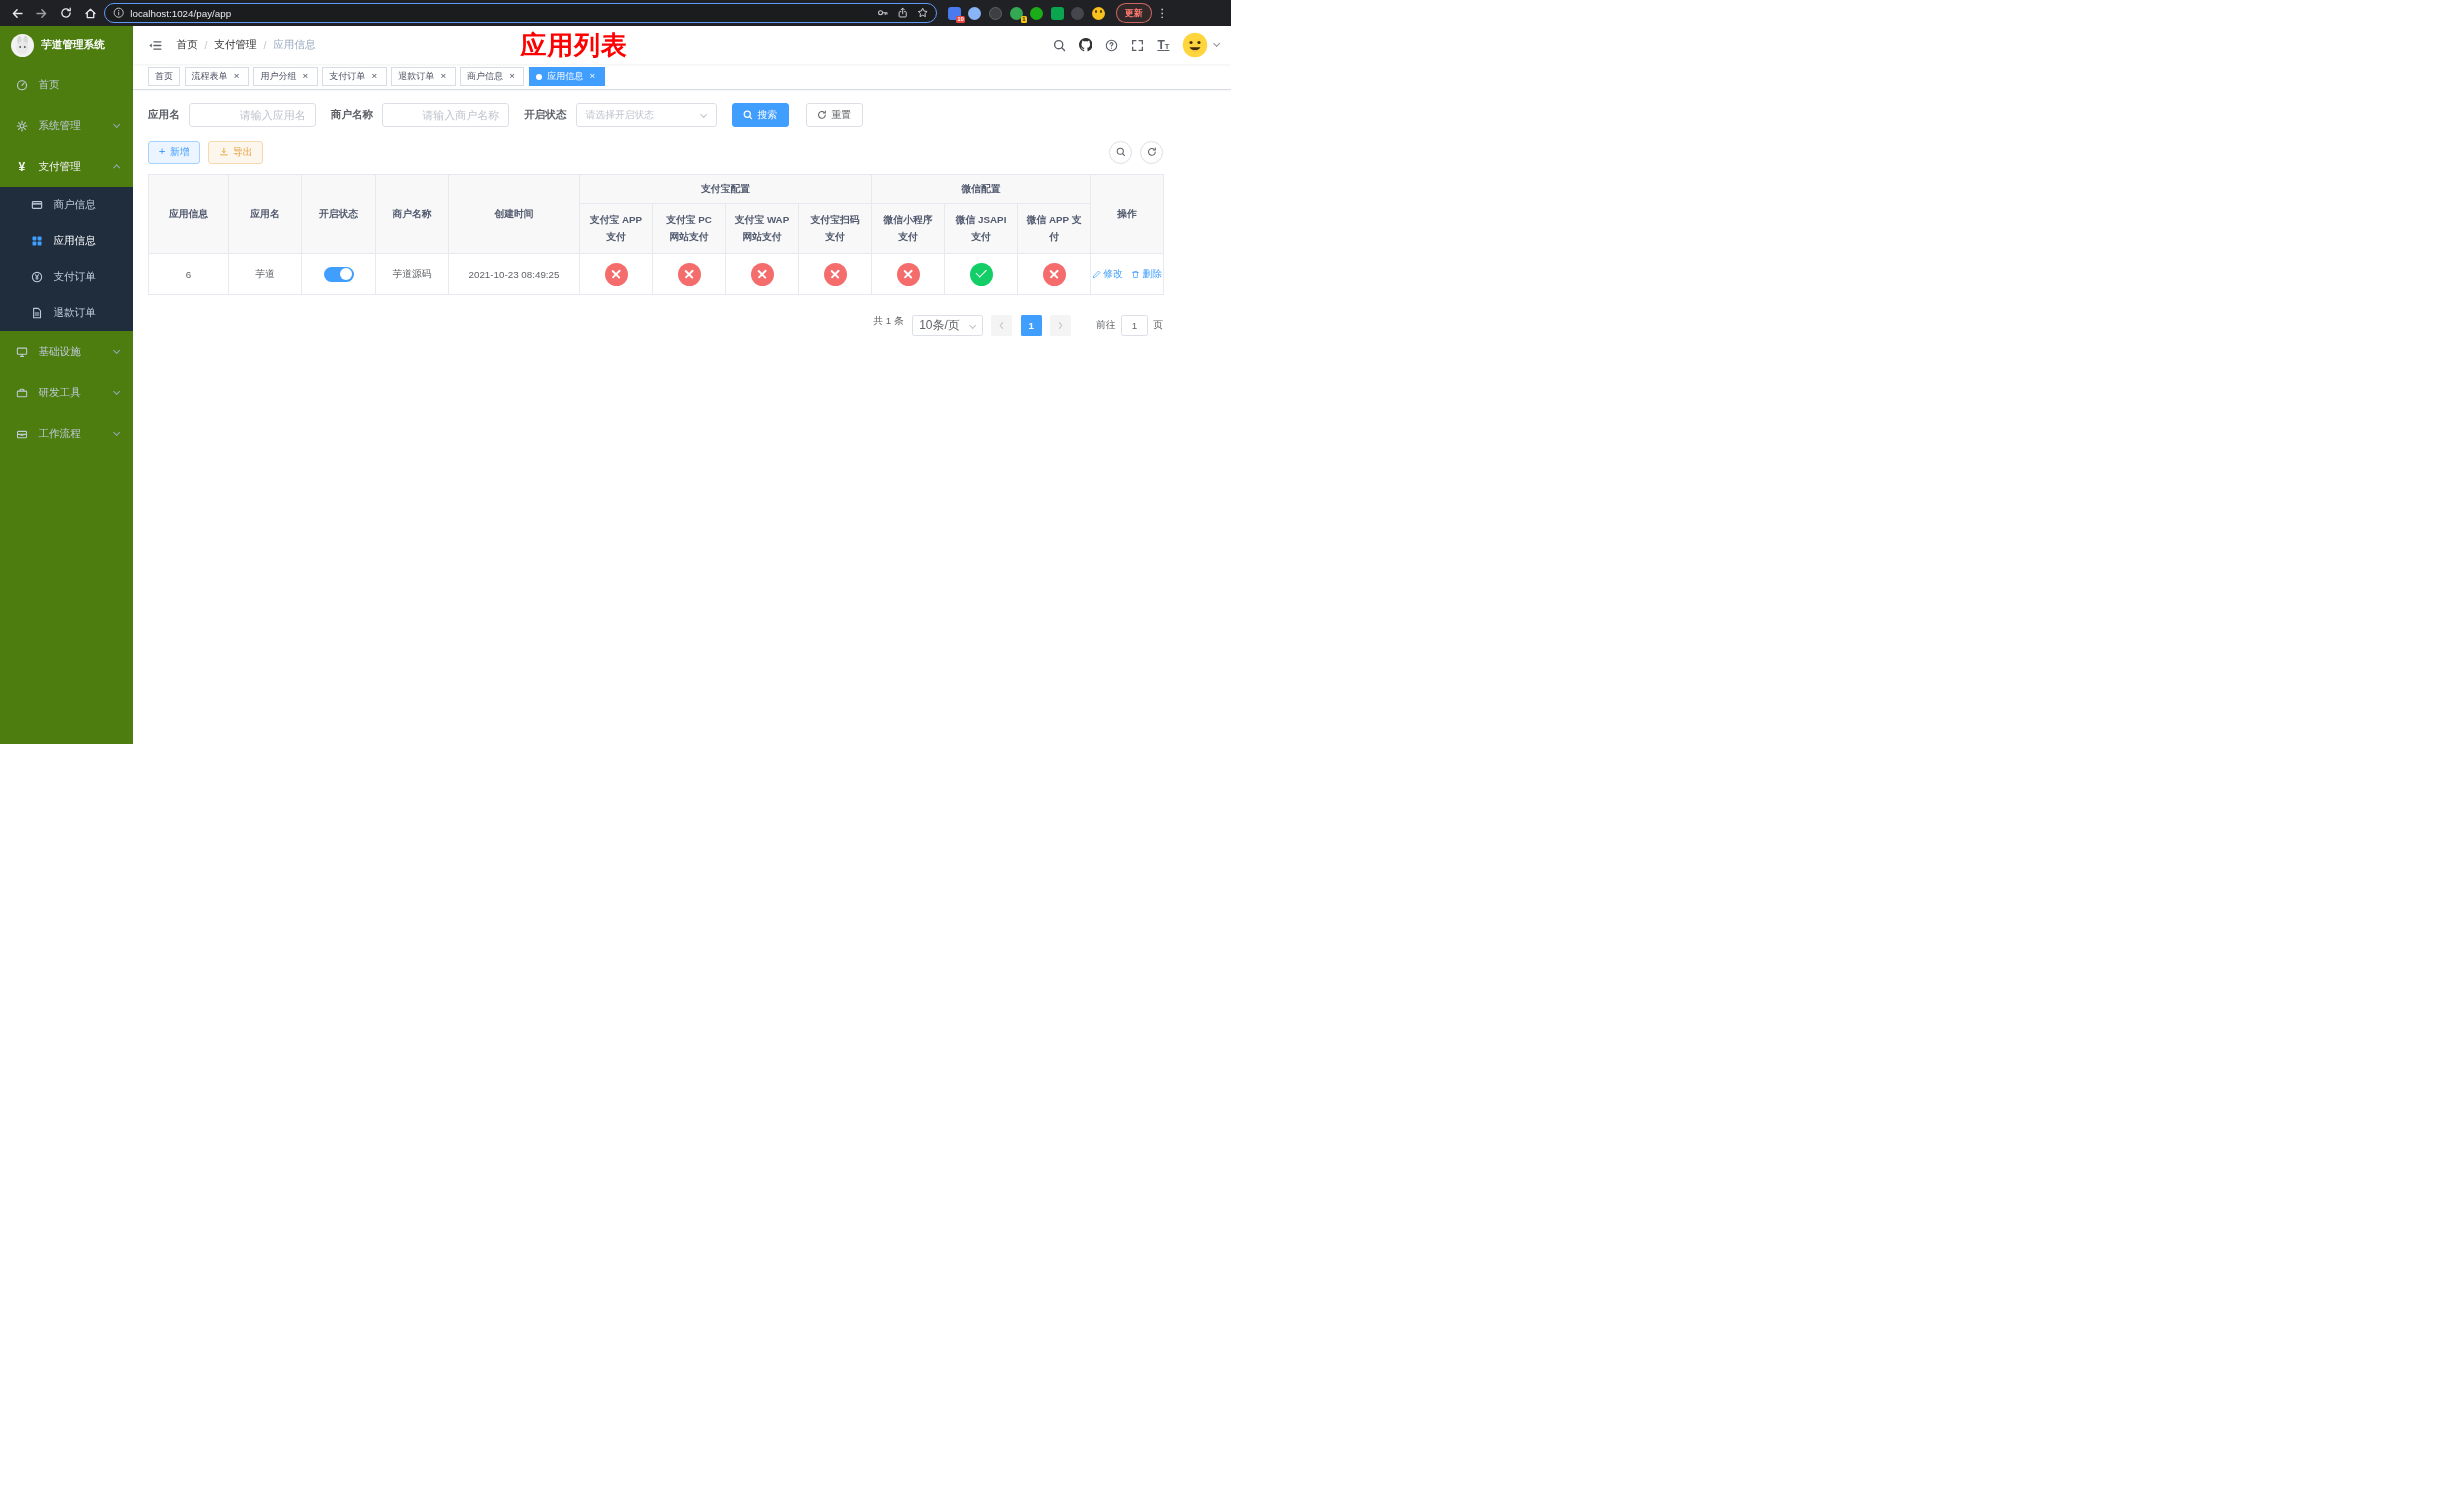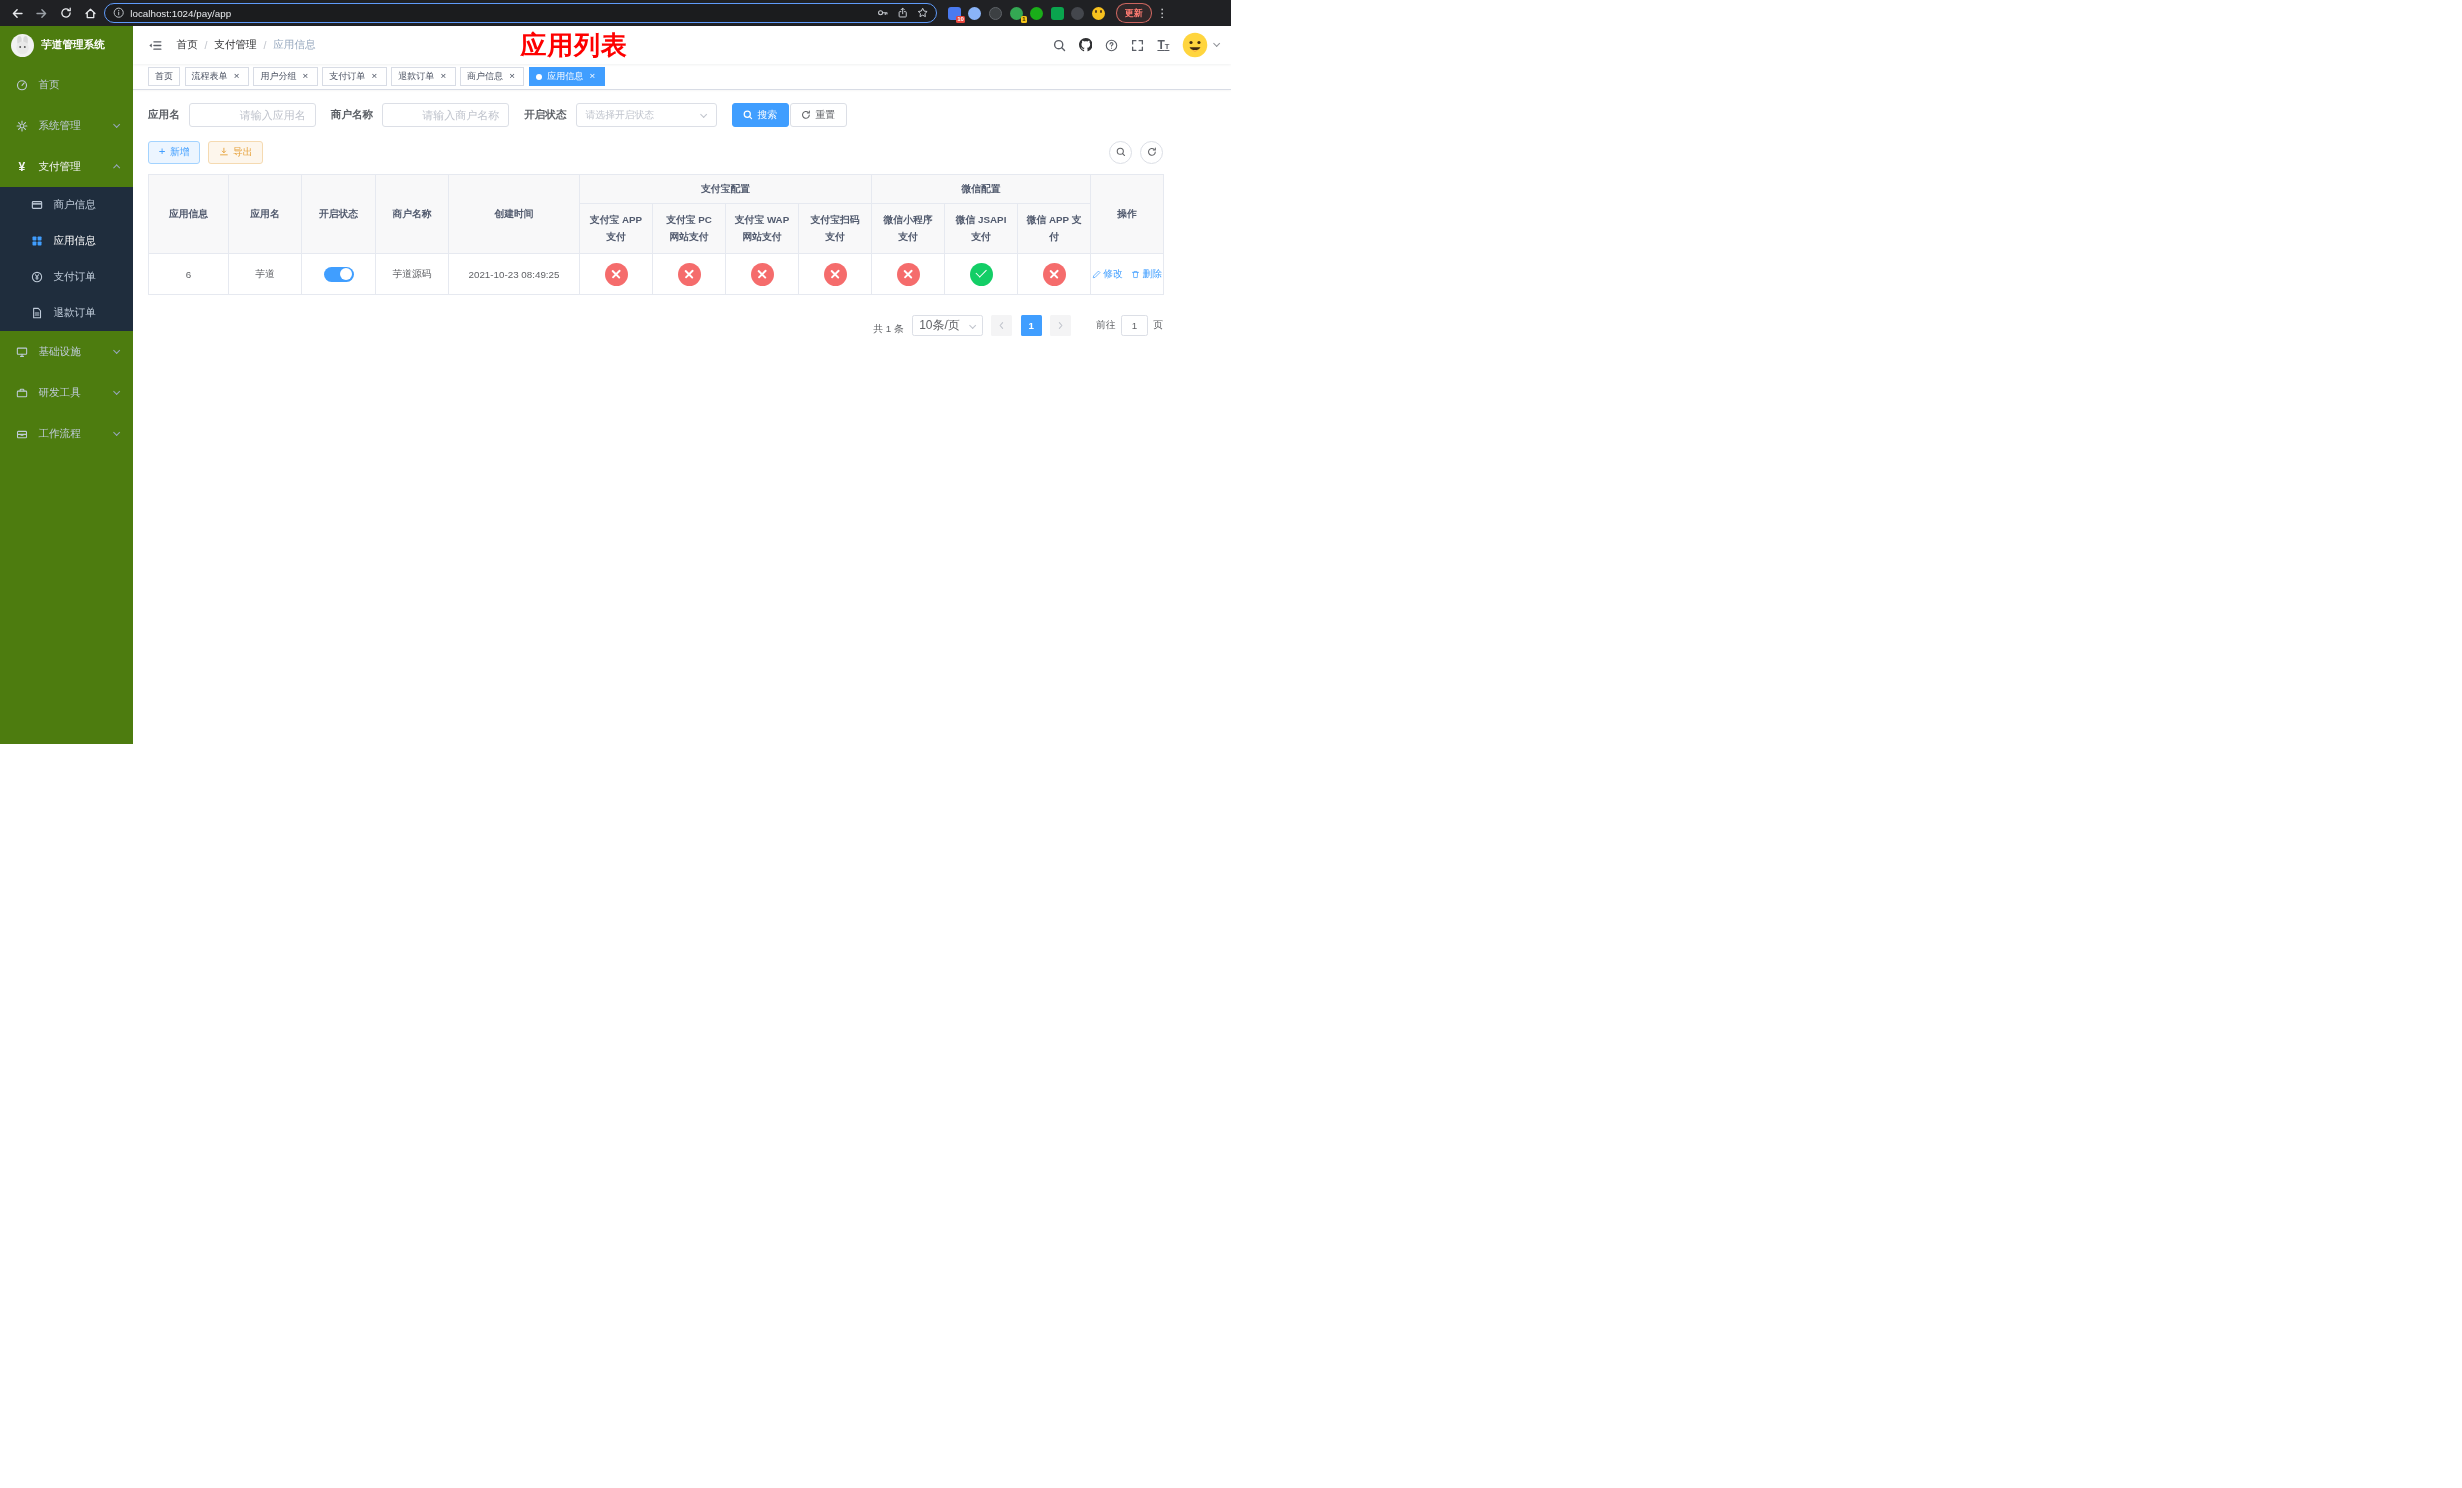--- a/index.html
+++ b/index.html
@@ -81,21 +81,21 @@
   .page { padding: 13px 15px; flex: 1 1 auto; }
   .filters { display: flex; align-items: center; }
   .f-item { display: flex; align-items: center; margin-right: 15px; }
   .f-item label { font-size: 10.6px; font-weight: 700; color: #5c6066; margin-right: 9px; white-space: nowrap; }
   .inp { width: 127px; height: 24px; border: 0.8px solid #dcdfe6; border-radius: 3px; padding: 0 9px; font-size: 11px; color: #606266; background: #fff; text-align: right; }
   .inp::placeholder { color: #bfc3cc; }
   .sel { width: 141px; height: 24px; border: 0.8px solid #dcdfe6; border-radius: 3px; padding: 0 19.7px 0 9px; font-size: 9.8px; color: #bfc3cc; background: #fff; display: flex; align-items: center; position: relative; cursor: pointer; }
   .sel .chev { position: absolute; right: 9px; top: 8.3px; border-color: #c0c4cc; }
   .btn { height: 24px; display: inline-flex; align-items: center; gap: 4.5px; padding: 0 10.6px; border-radius: 3px; font-size: 9.8px; cursor: pointer; border: 0.8px solid #dcdfe6; background: #fff; color: #606266; white-space: nowrap; }
   .btn.primary { background: #409eff; border-color: #409eff; color: #fff; }
-  .btn.reset { margin-left: 1px; }
+  .btn.reset { margin-left: 17px; }
 
   .toolbar { display: flex; align-items: center; margin-top: 13.6px; width: 1015px; }
   .btn.plain-primary { background: #ecf5ff; border-color: #a3d3ff; color: #409eff; height: 23px; padding: 0 9.8px; }
   .btn.plain-warning { background: #fdf6ec; border-color: #f5dab1; color: #e6a23c; height: 23px; padding: 0 9.8px; margin-left: 7.6px; }
   .plus-glyph { font-size: 11.4px; line-height: 1; font-weight: 400; }
   .tool-right { margin-left: auto; display: flex; gap: 7.6px; }
   .circle-btn { width: 23px; height: 23px; border-radius: 50%; border: 0.8px solid #dcdfe6; display: flex; align-items: center; justify-content: center; color: #606266; background: #fff; }
 
   
   .grid { width: 1015px; border-collapse: collapse; table-layout: fixed; margin-top: 10.6px; }
@@ -115,21 +115,21 @@
   .mark.state-on { background: #13ce66; }
   .mark.state-off::before, .mark.state-off::after { content: ""; position: absolute; top: 50%; left: 50%; width: 10.6px; height: 1.5px; background: #fff; border-radius: 0.8px; }
   .mark.state-off::before { transform: translate(-50%,-50%) rotate(45deg); }
   .mark.state-off::after { transform: translate(-50%,-50%) rotate(-45deg); }
   .mark.state-on::before { content: ""; position: absolute; left: 6.8px; top: 6.8px; width: 9px; height: 4.5px; border-left: 1.5px solid #fff; border-bottom: 1.5px solid #fff; transform: rotate(-45deg); }
 
   .ops { display: flex; justify-content: center; gap: 8.3px; align-items: flex-start; }
   .link { color: #409eff; font-size: 9.8px; display: inline-flex; align-items: center; gap: 2.3px; cursor: pointer; white-space: nowrap; }
 
   
-  .pagination { display: flex; align-items: flex-end; justify-content: flex-end; margin-top: 19.7px; width: 1015px; font-size: 9.8px; color: #606266; gap: 8.3px; }
+  .pagination { display: flex; align-items: flex-start; justify-content: flex-end; margin-top: 19.7px; width: 1015px; font-size: 9.8px; color: #606266; gap: 8.3px; }
   .psize { width: 71px; height: 21px; border: 0.8px solid #dcdfe6; border-radius: 2.3px; display: flex; align-items: center; padding: 0 16.7px 0 6px; position: relative; font-size: 12px; color: #606266; cursor: pointer; }
   .psize .chev { position: absolute; right: 6.8px; top: 6.8px; border-color: #c0c4cc; }
   .pbtn { min-width: 21px; height: 21px; border-radius: 1.5px; background: #f4f4f5; display: flex; align-items: center; justify-content: center; color: #c0c4cc; }
   .pbtn.current { background: #409eff; color: #fff; font-weight: 700; font-size: 9.8px; }
   .goto { display: flex; align-items: center; gap: 5.3px; margin-left: 16.7px; }
   .goto-input { width: 27px; height: 21px; border: 0.8px solid #dcdfe6; border-radius: 2.3px; text-align: center; font-size: 9.8px; color: #606266; }
 </style>
 </head>
 <body>
 

